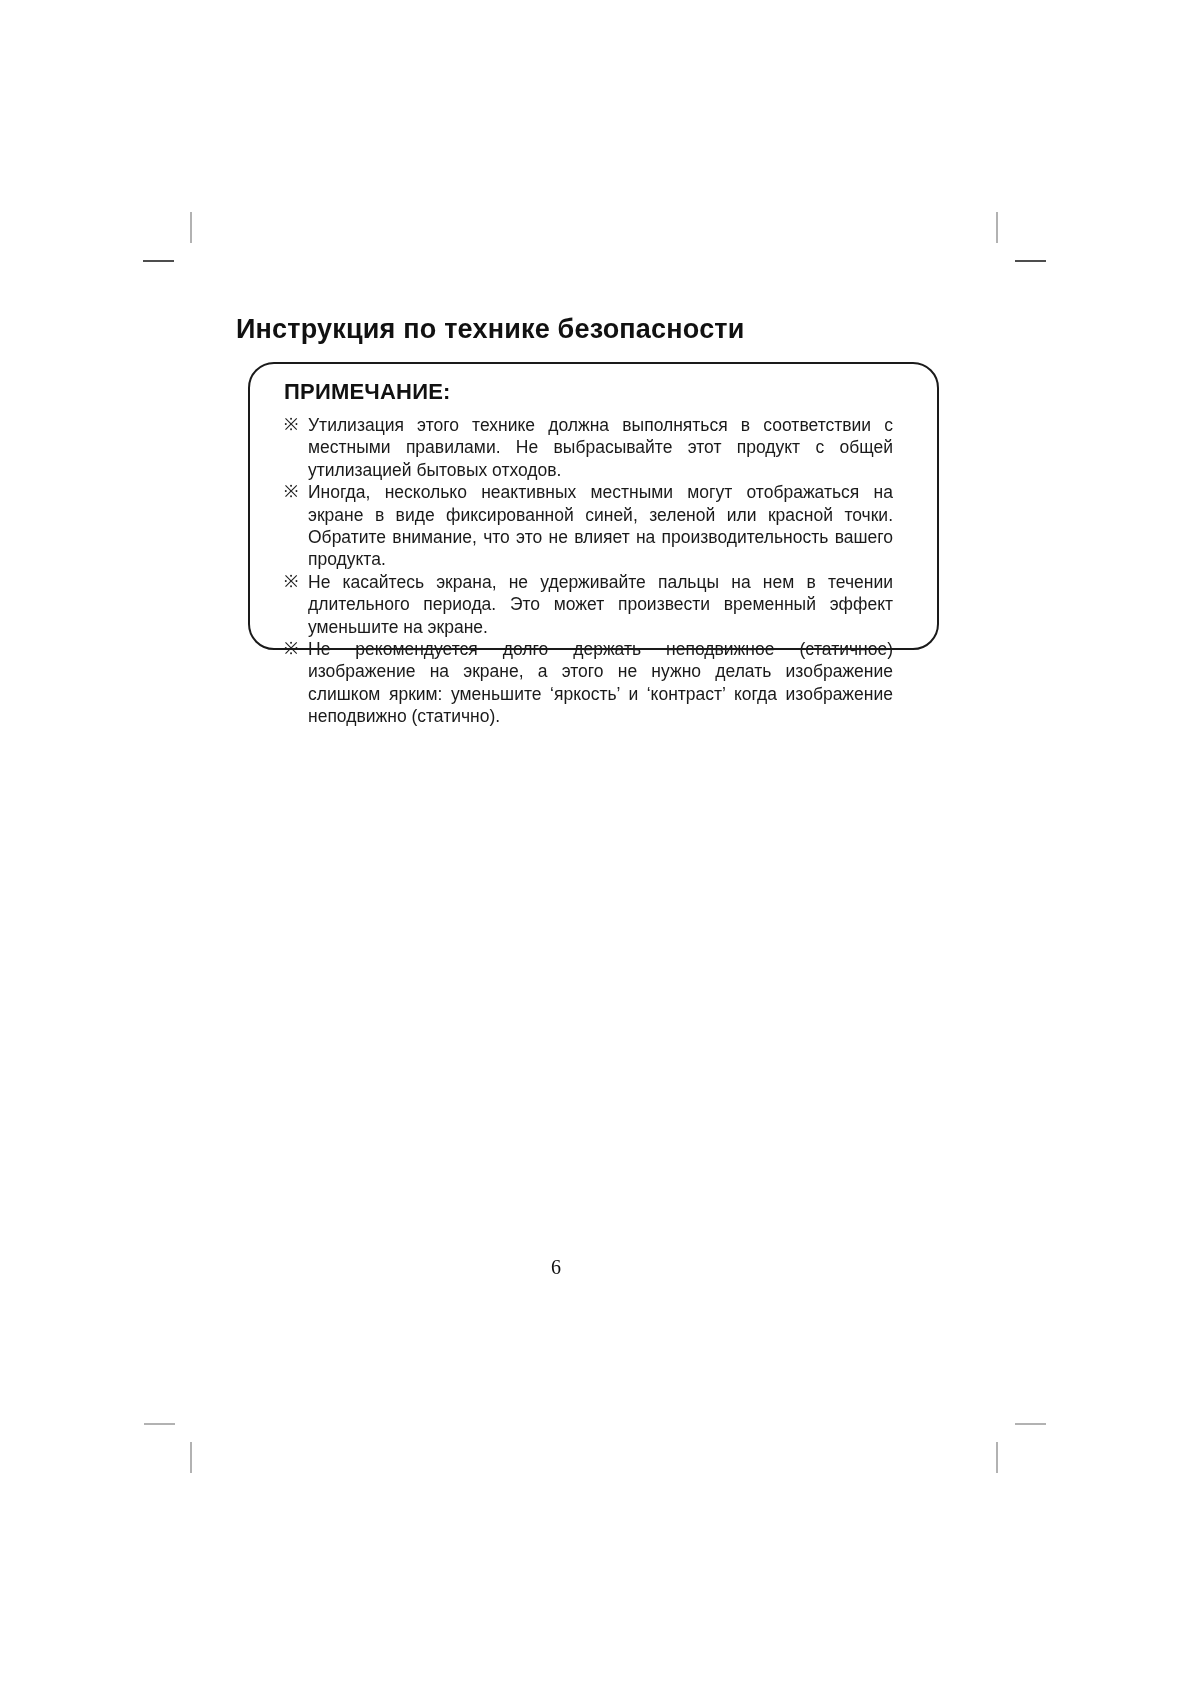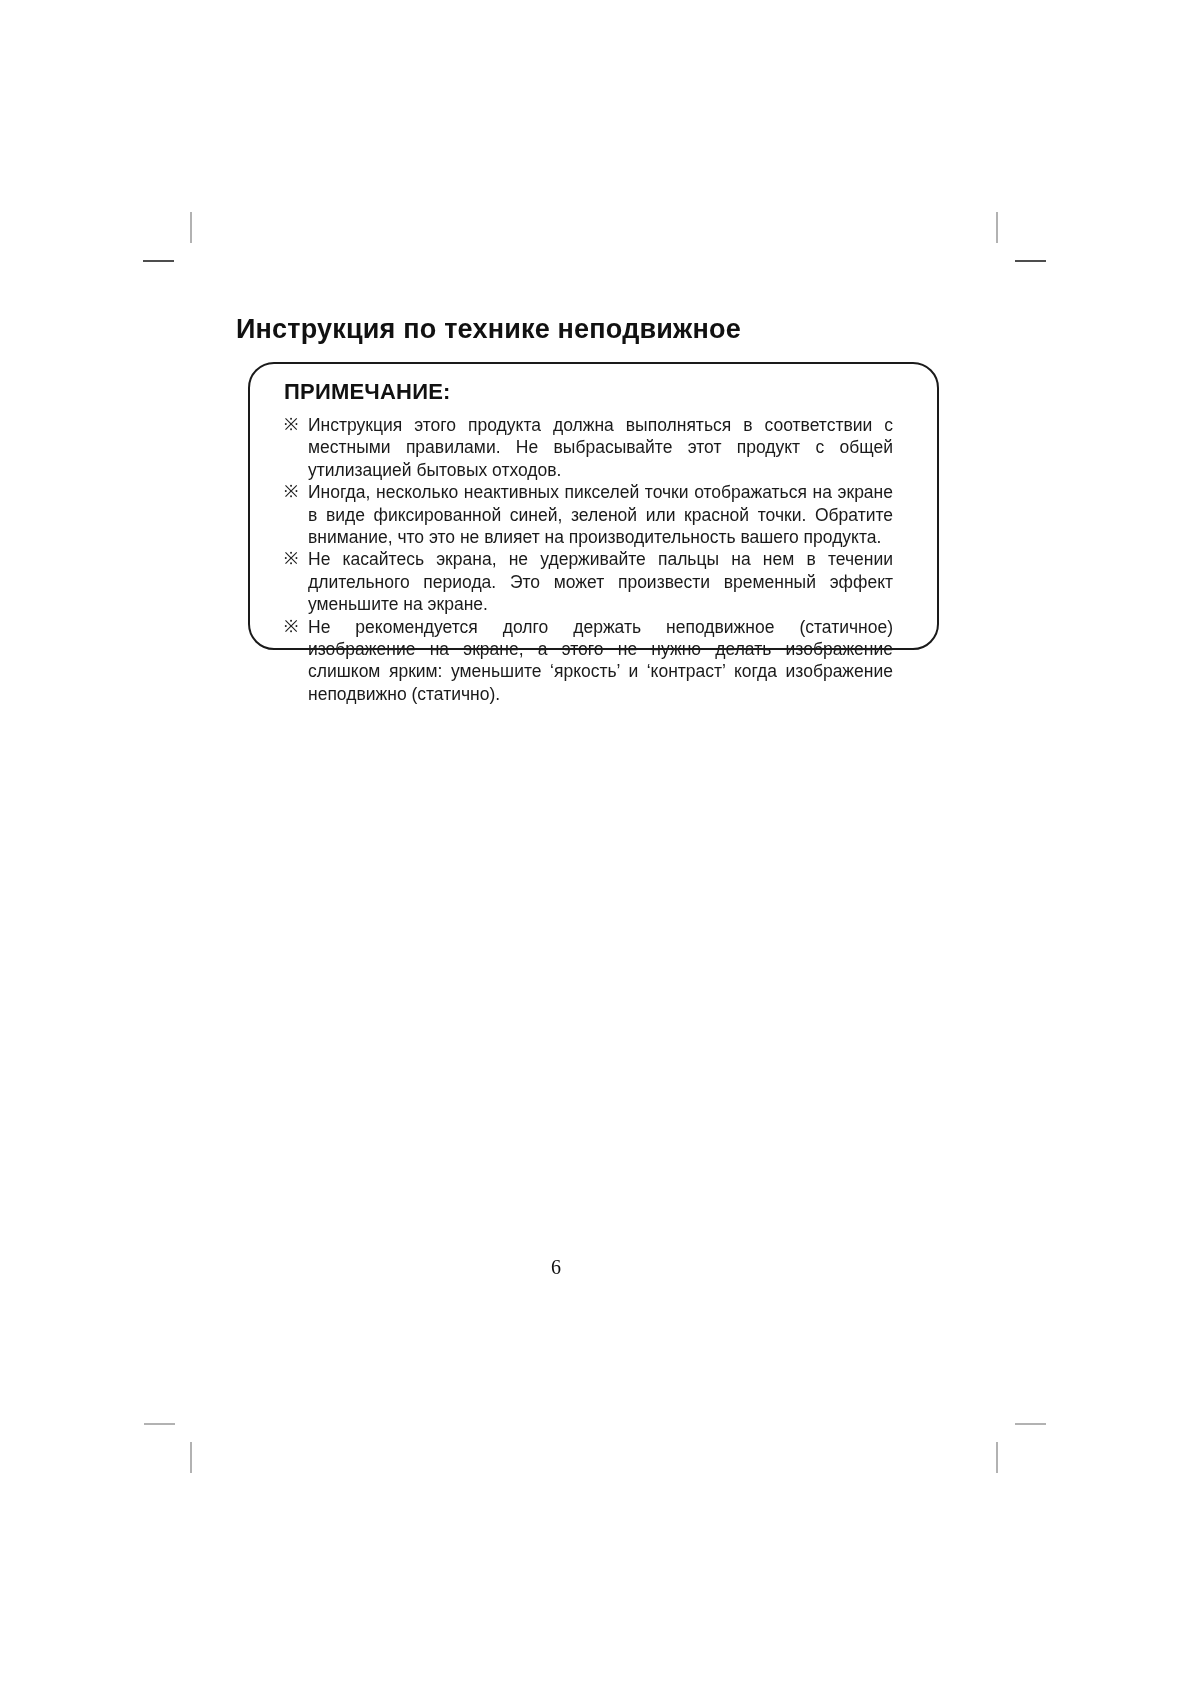--- a/index.html
+++ b/index.html
@@ -97,32 +97,32 @@
 
   <div class="crop v light tl-v"></div>
   <div class="crop h dark tl-h"></div>
   <div class="crop v light tr-v"></div>
   <div class="crop h dark tr-h"></div>
   <div class="crop h light bl-h"></div>
   <div class="crop v light bl-v"></div>
   <div class="crop h light br-h"></div>
   <div class="crop v light br-v"></div>
 
-  <h1 class="doc-title">Инструкция по технике неподвижное</h1>
+  <h1 class="doc-title">Инструкция по технике безопасности</h1>
 
   <div class="note-box">
     <h2 class="note-heading">ПРИМЕЧАНИЕ:</h2>
     <div class="note-bullets">
       <div class="bullet">
         <span class="marker">※</span>
-        <span class="bullet-text">Инструкция этого продукта должна выполняться в соответствии с местными правилами. Не выбрасывайте этот продукт с общей утилизацией бытовых отходов.</span>
+        <span class="bullet-text">Утилизация этого технике должна выполняться в соответствии с местными правилами. Не выбрасывайте этот продукт с общей утилизацией бытовых отходов.</span>
       </div>
       <div class="bullet">
         <span class="marker">※</span>
-        <span class="bullet-text">Иногда, несколько неактивных пикселей точки отображаться на экране в виде фиксированной синей, зеленой или красной точки. Обратите внимание, что это не влияет на производительность вашего продукта.</span>
+        <span class="bullet-text">Иногда, несколько неактивных местными могут отображаться на экране в виде фиксированной синей, зеленой или красной точки. Обратите внимание, что это не влияет на производительность вашего продукта.</span>
       </div>
       <div class="bullet">
         <span class="marker">※</span>
         <span class="bullet-text">Не касайтесь экрана, не удерживайте пальцы на нем в течении длительного периода. Это может произвести временный эффект уменьшите на экране.</span>
       </div>
       <div class="bullet">
         <span class="marker">※</span>
         <span class="bullet-text">Не рекомендуется долго держать неподвижное (статичное) изображение на экране, а этого не нужно делать изображение слишком ярким: уменьшите ‘яркость’ и ‘контраст’ когда изображение неподвижно (статично).</span>
       </div>
     </div>

